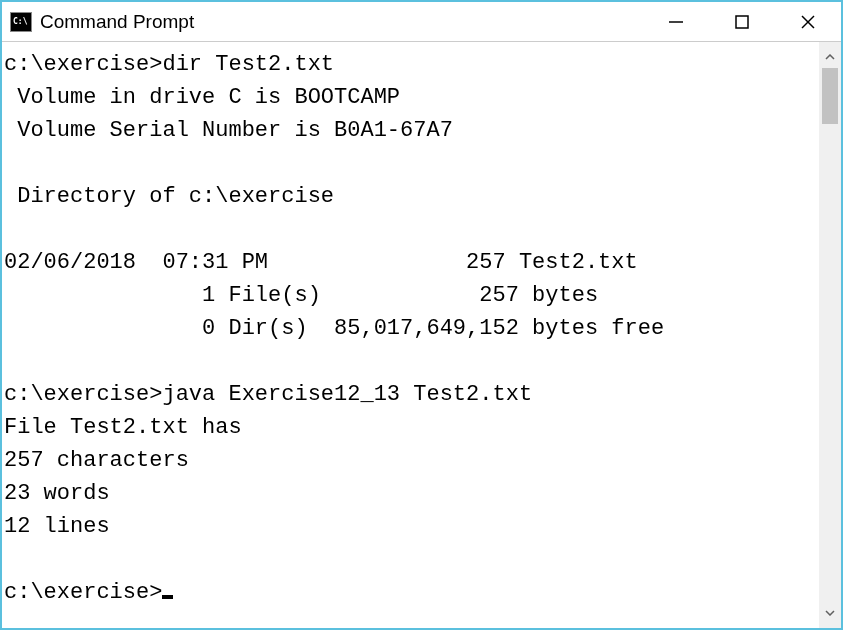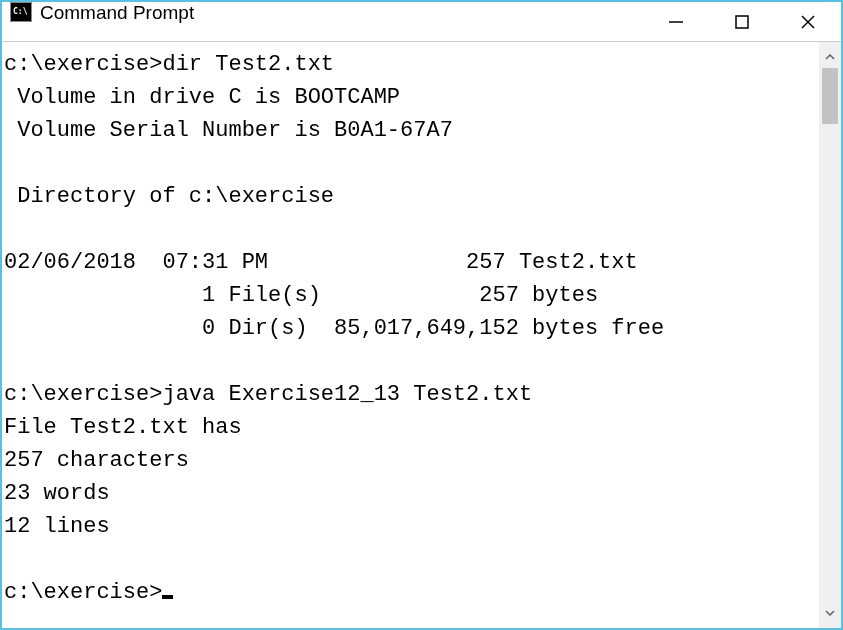--- a/index.html
+++ b/index.html
@@ -18,21 +18,21 @@
       width: 843px;
       height: 630px;
       border: 2px solid #5bc0de;
       background: #fff;
       display: flex;
       flex-direction: column;
     }
     .titlebar {
       height: 40px;
       display: flex;
-      align-items: flex-start;
+      align-items: center;
       background: #fff;
       border-bottom: 1px solid #ccc;
       padding-left: 8px;
       flex-shrink: 0;
     }
     .app-icon {
       width: 22px;
       height: 20px;
       background: #000;
       border: 1px solid #888;

